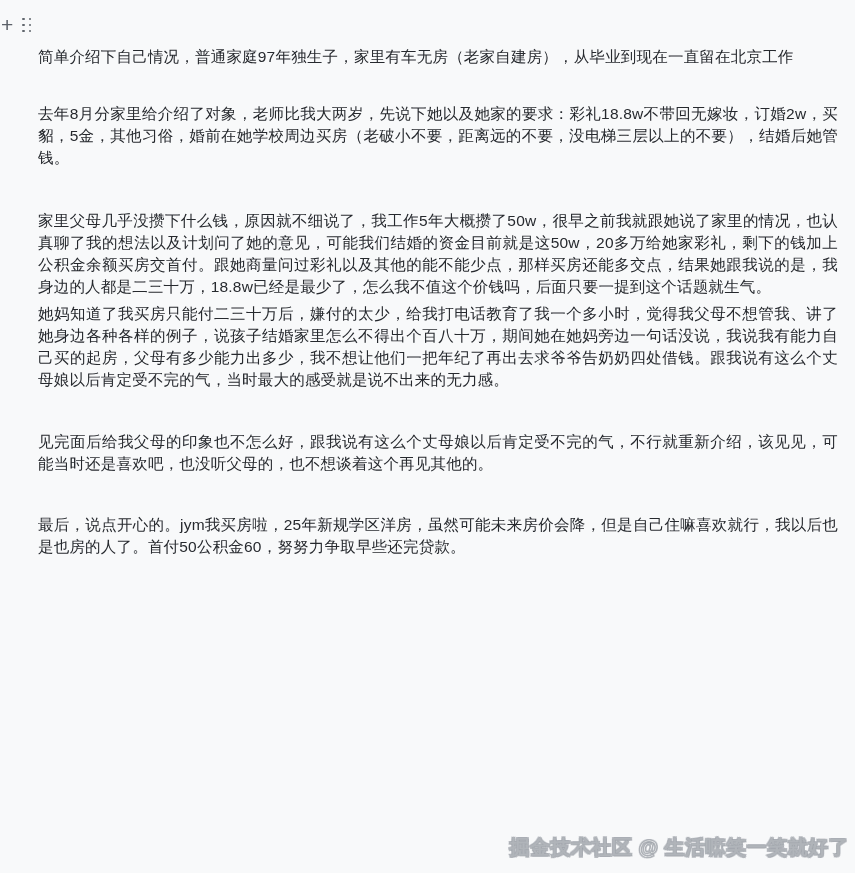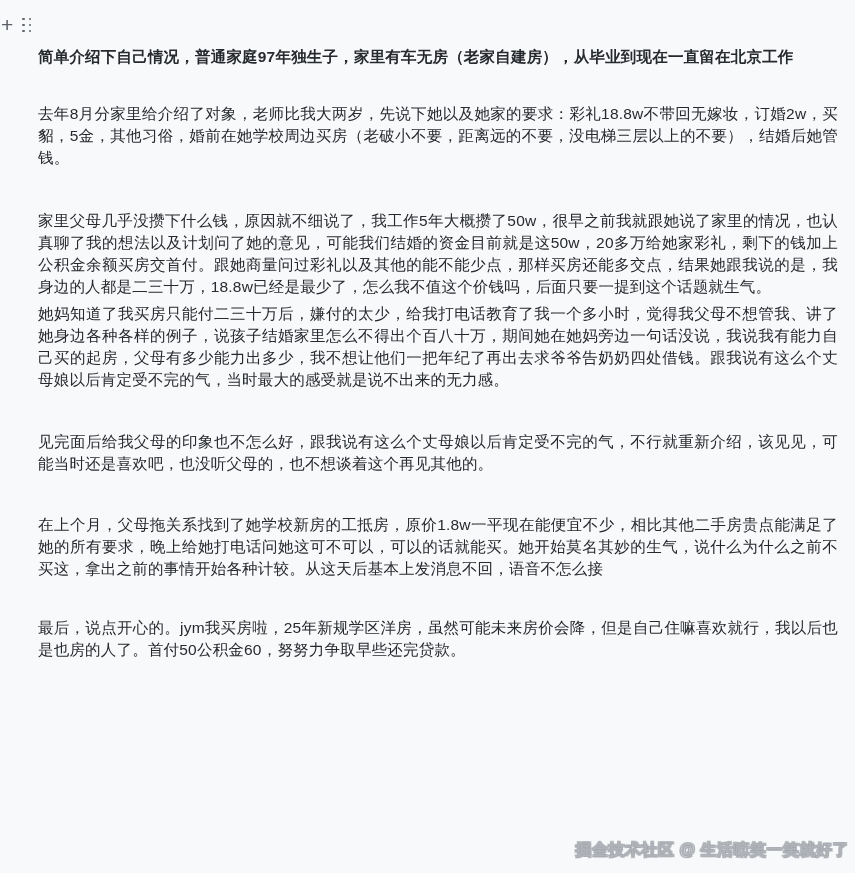--- a/index.html
+++ b/index.html
@@ -54,35 +54,35 @@
     left: 38px;
     top: 46px;
     width: 800px;
     font-size: 15.5px;
     line-height: 22px;
     text-align: justify;
     text-justify: inter-ideograph;
     letter-spacing: 0.2px;
   }
   .doc p { margin: 0; }
-  .p1 { margin-bottom: 35px !important; font-weight: bold; }
+  .p1 { margin-bottom: 35px !important; }
   .p2 { margin-bottom: 41px !important; }
   .p3 { margin-bottom: 5px  !important; }
   .p4 { margin-bottom: 40px !important; }
   .p5 { margin-bottom: 8px  !important; }
   .p6 { margin-bottom: 39px !important; }
   .p7 { margin-bottom: 37px !important; }
   .p8 { margin-bottom: 37px !important; }
   .p9 { margin-bottom: 0    !important; }
   
   .watermark {
     position: absolute;
     right: 6px;
     bottom: 12px;
-    font-size: 16px;
+    font-size: 20px;
     font-weight: 700;
     letter-spacing: 0.5px;
     white-space: nowrap;
     color: rgba(255,255,255,0.95);
     -webkit-text-stroke: 1px rgba(158,162,169,0.8);
     text-shadow:
       -1px -1px 0 rgba(158,162,169,0.5),
        1px -1px 0 rgba(158,162,169,0.5),
       -1px  1px 0 rgba(158,162,169,0.5),
        1px  1px 0 rgba(158,162,169,0.55);
@@ -103,17 +103,16 @@
       <i></i>
     </span>
 </div>
 
 <div class="doc">
   <p class="p1">简单介绍下自己情况，普通家庭97年独生子，家里有车无房（老家自建房），从毕业到现在一直留在北京工作</p>
   <p class="p2">去年8月分家里给介绍了对象，老师比我大两岁，先说下她以及她家的要求：彩礼18.8w不带回无嫁妆，订婚2w，买貂，5金，其他习俗，婚前在她学校周边买房（老破小不要，距离远的不要，没电梯三层以上的不要），结婚后她管钱。</p>
   <p class="p3">家里父母几乎没攒下什么钱，原因就不细说了，我工作5年大概攒了50w，很早之前我就跟她说了家里的情况，也认真聊了我的想法以及计划问了她的意见，可能我们结婚的资金目前就是这50w，20多万给她家彩礼，剩下的钱加上公积金余额买房交首付。跟她商量问过彩礼以及其他的能不能少点，那样买房还能多交点，结果她跟我说的是，我身边的人都是二三十万，18.8w已经是最少了，怎么我不值这个价钱吗，后面只要一提到这个话题就生气。</p>
   <p class="p4">她妈知道了我买房只能付二三十万后，嫌付的太少，给我打电话教育了我一个多小时，觉得我父母不想管我、讲了她身边各种各样的例子，说孩子结婚家里怎么不得出个百八十万，期间她在她妈旁边一句话没说，我说我有能力自己买的起房，父母有多少能力出多少，我不想让他们一把年纪了再出去求爷爷告奶奶四处借钱。跟我说有这么个丈母娘以后肯定受不完的气，当时最大的感受就是说不出来的无力感。</p>
   <p class="p6">见完面后给我父母的印象也不怎么好，跟我说有这么个丈母娘以后肯定受不完的气，不行就重新介绍，该见见，可能当时还是喜欢吧，也没听父母的，也不想谈着这个再见其他的。</p>
-  <p class="p7">在上个月，父母拖关系找到了她学校新房的工抵房，原价1.8w一平现在能便宜不少，相比其他二手房贵点能满足了她的所有要求，晚上给她打电话问她这可不可以，可以的话就能买。她开始莫名其妙的生气，说什么为什么之前不买这，拿出之前的事情开始各种计较。从这天后基本上发消息不回，语音不怎么接</p>
   <p class="p9">最后，说点开心的。jym我买房啦，25年新规学区洋房，虽然可能未来房价会降，但是自己住嘛喜欢就行，我以后也是也房的人了。首付50公积金60，努努力争取早些还完贷款。</p>
 </div>
 
 <div class="watermark">掘金技术社区 @ 生活嘛笑一笑就好了</div>
 
 </body></html>

